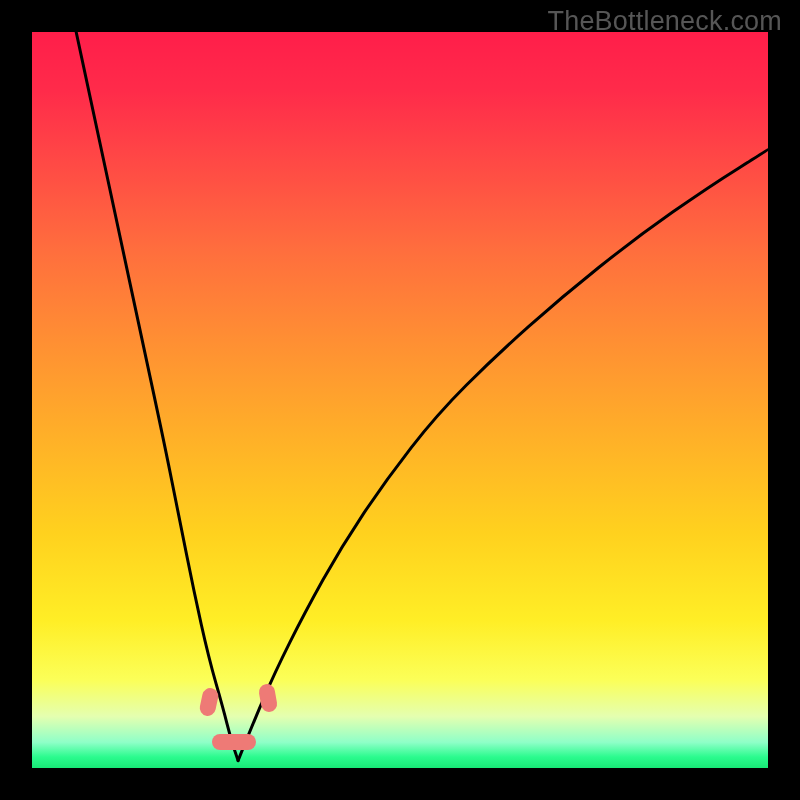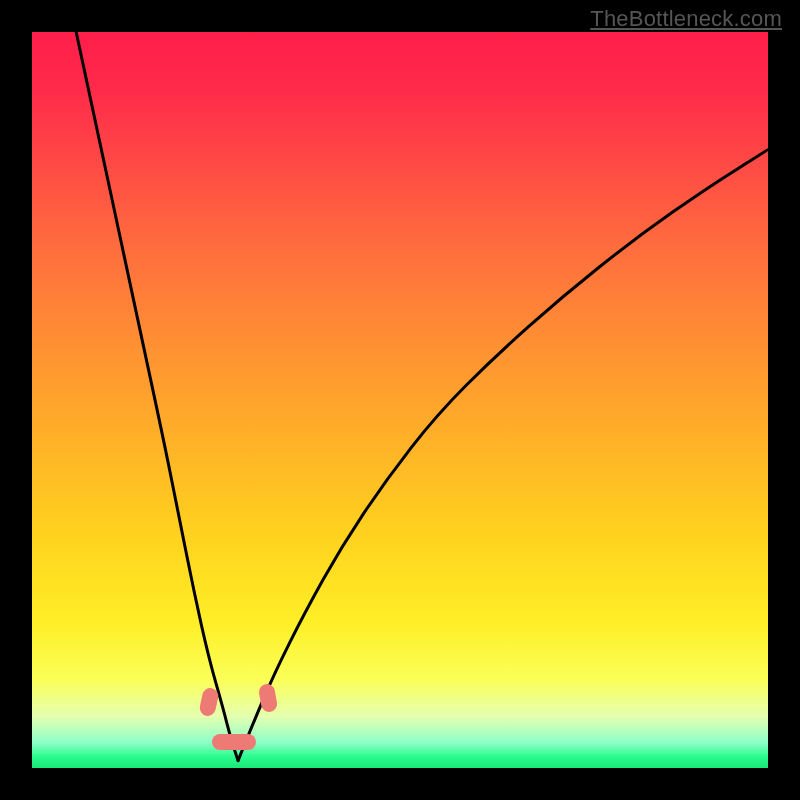--- a/index.html
+++ b/index.html
@@ -28,24 +28,23 @@
   }
   .gradient {
     position: absolute;
     inset: 0;
   }
   .watermark {
     position: absolute;
     top: 6px;
     right: 18px;
     font-family: Arial, Helvetica, sans-serif;
-    font-size: 22px;
+    font-size: 27px;
     color: #565656;
     letter-spacing: 0.2px;
-    text-decoration: underline;
   }
   svg.curves {
     position: absolute;
     inset: 0;
   }
   .marker {
     position: absolute;
     background: #ee7a76;
     border-radius: 10px;
   }

